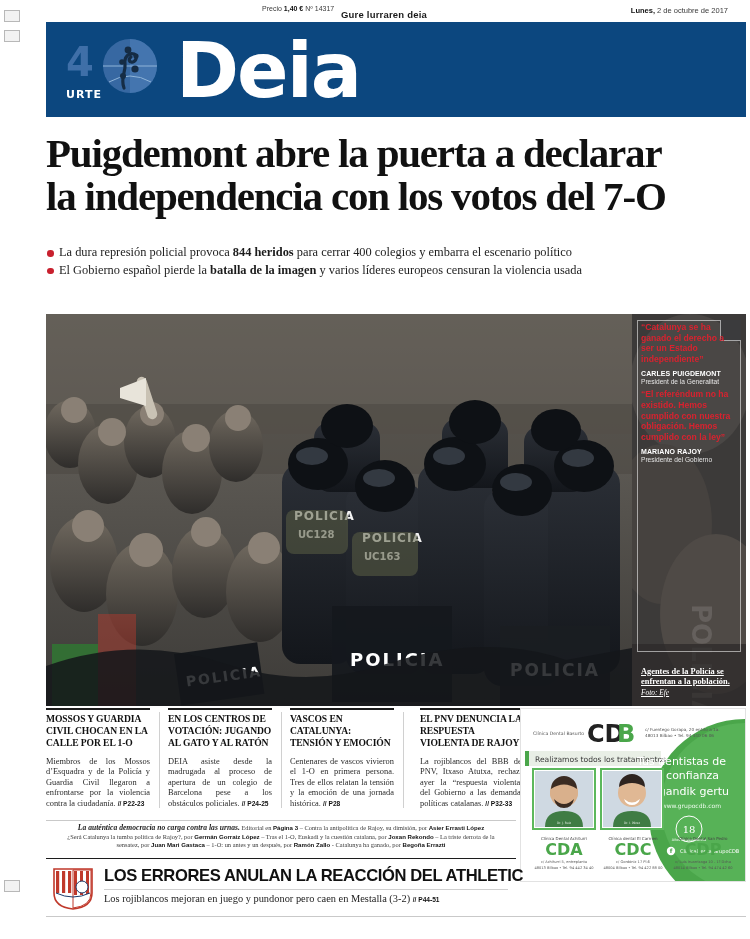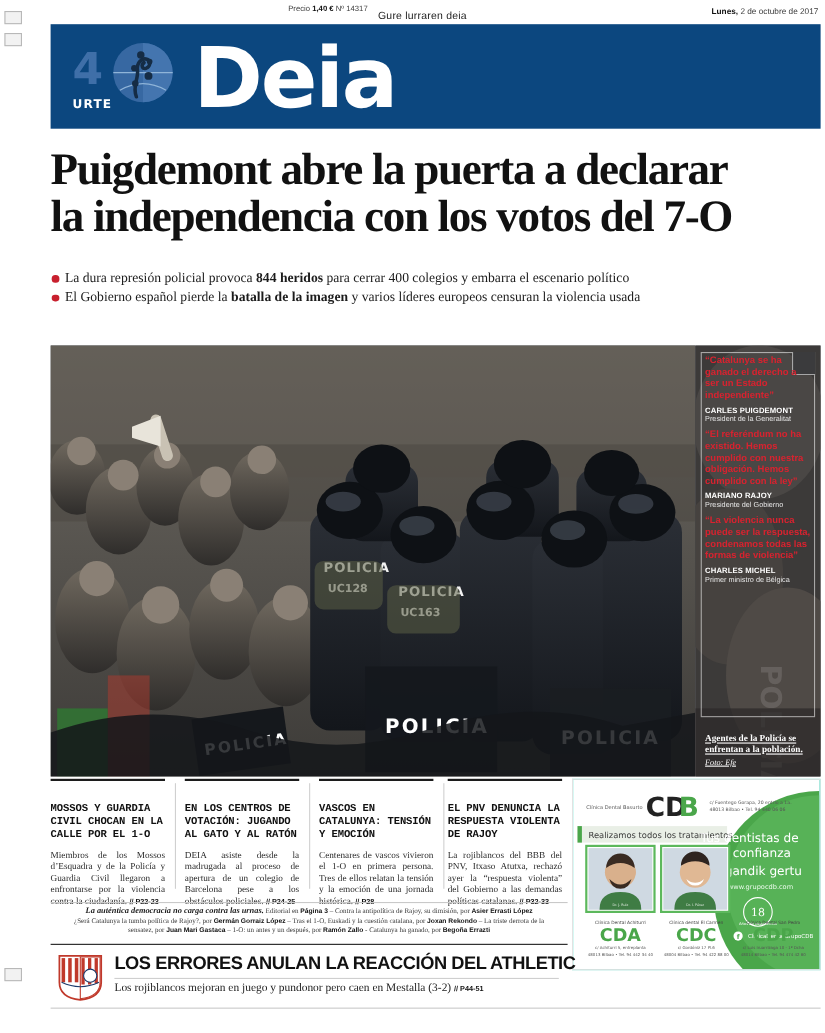--- a/index.html
+++ b/index.html
@@ -64,27 +64,27 @@
     font-size: 7px;
     color: #3a3a3a;
     white-space: nowrap;
   }
   .price-line b { color: #111; }
   .gure {
     position: absolute;
     left: 0; right: 0; top: 6px;
     text-align: center;
     font-size: 9.5px;
-    font-weight: normal;
+    font-weight: bold;
     color: #1a1a1a;
     letter-spacing: .2px;
   }
   .date-line {
     position: absolute;
-    right: 2px; top: 3px;
+    right: 18px; top: 3px;
     font-size: 7.5px;
     color: #3a3a3a;
     white-space: nowrap;
   }
   .date-line b { color: #111; }
 
   
   #masthead {
     position: absolute;
     left: 46px; top: 22px;
@@ -246,27 +246,27 @@
     width: 104px;
   }
   .col::before {
     content: "";
     position: absolute;
     left: 0; top: -4px;
     width: 104px; height: 1.5px;
     background: #1c1c1c;
   }
   .col-title {
-    font-family: Liberation Mono, monospace;
+    font-family: Liberation Serif, serif;
     font-weight: bold;
     font-size: 9.6px;
     line-height: 12.2px;
     color: #111;
     letter-spacing: -.1px;
-    margin-top: 17px;
+    margin-top: 1px;
     text-transform: uppercase;
   }
   .col-body {
     margin-top: 7px;
     font-family: "Liberation Serif", serif;
     font-size: 8.4px;
     line-height: 10.6px;
     color: #2a2a2a;
     text-align: justify;
   }
@@ -551,25 +551,20 @@
       <div class="qbox">
         <div class="qtext">“Catalunya se ha ganado el derecho a ser un Estado independiente”</div>
         <div class="qname">CARLES PUIGDEMONT</div>
         <div class="qrole">President de la Generalitat</div>
       </div>
       <div class="qbox">
         <div class="qtext">“El referéndum no ha existido. Hemos cumplido con nuestra obligación. Hemos cumplido con la ley”</div>
         <div class="qname">MARIANO RAJOY</div>
         <div class="qrole">Presidente del Gobierno</div>
       </div>
-      <div class="qbox">
-        <div class="qtext">“La violencia nunca puede ser la respuesta, condenamos todas las formas de violencia”</div>
-        <div class="qname">CHARLES MICHEL</div>
-        <div class="qrole">Primer ministro de Bélgica</div>
-      </div>
     </div>
 
     <div id="photo-caption">
       <span>Agentes de la Policía se enfrentan a la población.</span>
       <span class="credit">Foto: Efe</span>
     </div>
   </div>
 
   <div id="lower">
     <div class="col" style="left:0px">
@@ -592,21 +587,21 @@
 
     <div class="col" style="left:244px">
       <div class="col-title">VASCOS EN CATALUNYA: TENSIÓN Y EMOCIÓN</div>
       <div class="col-body">
         <span>Centenares de vascos vivieron el 1-O en primera persona. Tres de ellos relatan la tensión y la emoción de una jornada histórica.</span>
         <span class="pg">// P28</span>
       </div>
     </div>
     <div class="col-sep" style="left:357px"></div>
 
-    <div class="col" style="left:361px">
+    <div class="col" style="left:374px">
       <div class="col-title">EL PNV DENUNCIA LA RESPUESTA VIOLENTA DE RAJOY</div>
       <div class="col-body">
         <span>La rojiblancos del BBB del PNV, Itxaso Atutxa, rechazó ayer la “respuesta violenta” del Gobierno a las demandas políticas catalanas.</span>
         <span class="pg">// P32-33</span>
       </div>
     </div>
   </div>
 
   <div id="ad">
     <svg width="224" height="172" viewBox="0 0 224 172">

